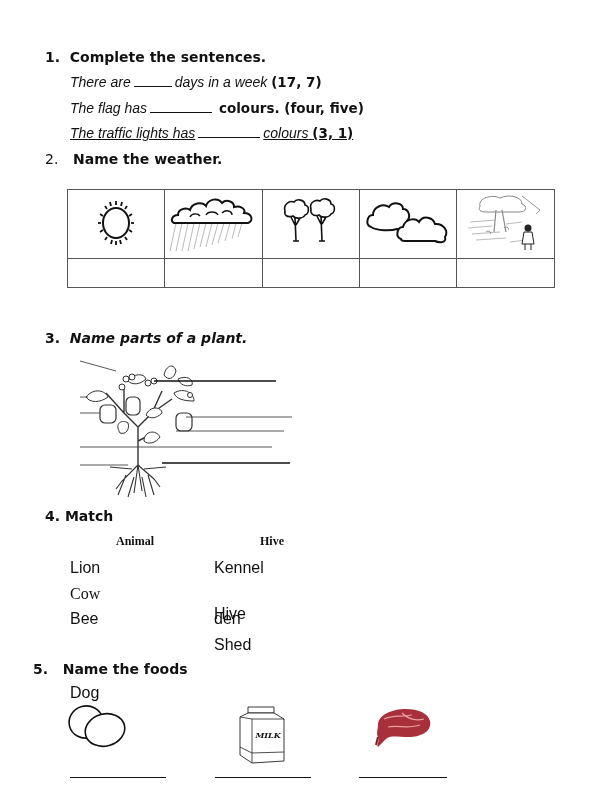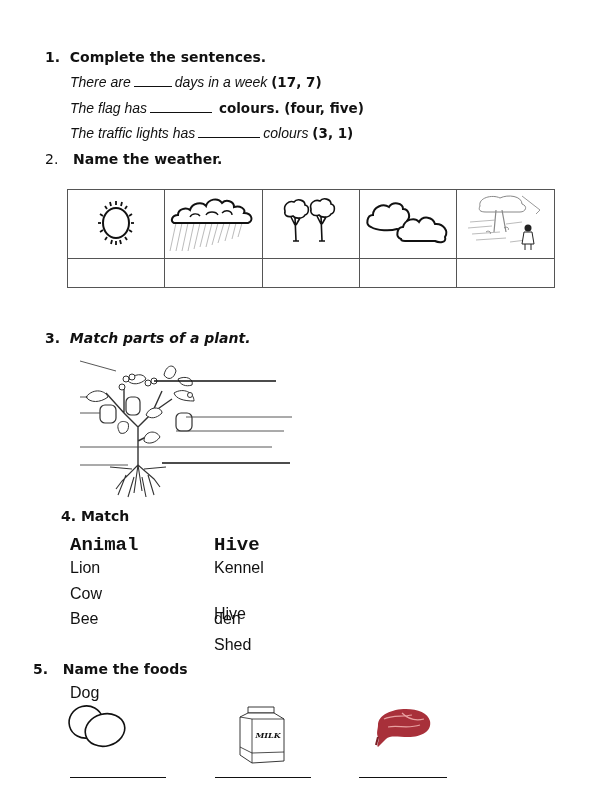--- a/index.html
+++ b/index.html
@@ -8,39 +8,39 @@
   .abs { position:absolute; }
   .q-title { font-weight:bold; font-size:14px; white-space:nowrap; }
   .line { font-size:14px; white-space:nowrap; font-style:italic; font-family:"Liberation Sans", sans-serif; }
   .line b { font-style:normal; font-family:"DejaVu Sans", sans-serif; font-size:13.5px; }
   .blank { display:inline-block; border-bottom:1.3px solid #111; vertical-align:baseline; height:1px; margin:0 3px; }
   table.weather { border-collapse:collapse; position:absolute; left:67px; top:189px; width:488px; }
   table.weather td { border:1px solid #555; width:97px; padding:0; text-align:center; vertical-align:middle; }
   table.weather tr.pics td { height:68px; }
   table.weather tr.answers td { height:28px; }
   .match-cell { position:absolute; font-size:16px; font-family:"Liberation Sans", sans-serif; }
-  .match-head { font-weight:bold; font-family:Liberation Mono, monospace; font-size:19px; }
+  .match-head { font-weight:bold; font-family:Liberation Serif, serif; font-size:12px;margin-left:46px; }
   .food-line { position:absolute; border-bottom:1.3px solid #111; height:0; }
 </style>
 </head>
 <body>
 
 <div class="abs q-title" style="left:45px; top:49px;">
   <span>1.</span>&nbsp;
   <span>Complete the sentences.</span>
 </div>
 <div class="abs line" style="left:70px; top:74px;">
   <span>There are</span><span class="blank" style="width:38px"></span><span>days in a week</span>
   <b>(17, 7)</b>
 </div>
 <div class="abs line" style="left:70px; top:100px;">
   <span>The flag has</span><span class="blank" style="width:62px"></span>
   <b>colours. (four, five)</b>
 </div>
-<div class="abs line" style="left:70px; top:125px;">
+<div class="abs line" style="left:70px; top:125px;text-decoration:underline;">
   <span>The traffic lights has</span><span class="blank" style="width:62px"></span><span>colours</span>
   <b>(3, 1)</b>
 </div>
 
 <div class="abs q-title" style="left:45px; top:151px;">
   <span style="font-weight:normal">2.</span>&nbsp;&nbsp;
   <span>Name the weather.</span>
 </div>
 
 <table class="weather">
@@ -132,21 +132,21 @@
     <td></td>
     <td></td>
     <td></td>
     <td></td>
   </tr>
 </tbody>
   </table>
 
 <div class="abs q-title" style="left:45px; top:330px;">
   <span>3.</span>&nbsp;
-  <span style="font-style:italic">Match parts of a plant.</span>
+  <span style="font-style:italic">Name parts of a plant.</span>
 </div>
 
 <svg class="abs" style="left:76px; top:357px;" width="222" height="142" viewBox="0 0 222 142">
 
   <g stroke="#333" stroke-width="1.4" fill="none">
     <path d="M62,108 L62,70 L48,56 L30,36 M62,70 L76,56 L86,34 M48,56 L48,30 M76,56 L96,42 M62,84 L78,76"></path>
   </g>
 
   <g fill="#fff" stroke="#333" stroke-width="1">
     <path d="M10,40 C18,30 30,34 32,40 C24,46 14,46 10,40 Z"></path>
@@ -187,27 +187,27 @@
     <line x1="62" y1="90" x2="196" y2="90"></line>
     <line x1="110" y1="60" x2="216" y2="60"></line>
     <line x1="100" y1="74" x2="208" y2="74"></line>
   </g>
   <g stroke="#111" stroke-width="1.3">
     <line x1="78" y1="24" x2="200" y2="24"></line>
     <line x1="86" y1="106" x2="214" y2="106"></line>
   </g>
 </svg>
 
-<div class="abs q-title" style="left:45px; top:508px;margin-left:16px;">4. Match</div>
+<div class="abs q-title" style="left:45px; top:508px;">4. Match</div>
 <div class="match-cell match-head" style="left:70px; top:534px;">Animal</div>
 <div class="match-cell match-head" style="left:214px; top:534px;">Hive</div>
 
 <div class="match-cell" style="left:70px; top:559px;">Lion</div>
 <div class="match-cell" style="left:214px; top:559px;">Kennel</div>
-<div class="match-cell" style="left:70px; top:585px;">Cow</div>
+<div class="match-cell" style="left:70px; top:585px;font-family:Liberation Serif, serif;">Cow</div>
 <div class="match-cell" style="left:214px; top:561px;margin-top:44px;">Hive</div>
 <div class="match-cell" style="left:70px; top:610px;">Bee</div>
 <div class="match-cell" style="left:214px; top:610px;">den</div>
 <div class="match-cell" style="left:70px; top:636px;margin-top:48px;">Dog</div>
 <div class="match-cell" style="left:214px; top:636px;">Shed</div>
 
 <div class="abs q-title" style="left:33px; top:661px;">
   <span>5.</span>&nbsp;&nbsp;
   <span>Name the foods</span>
 </div>

